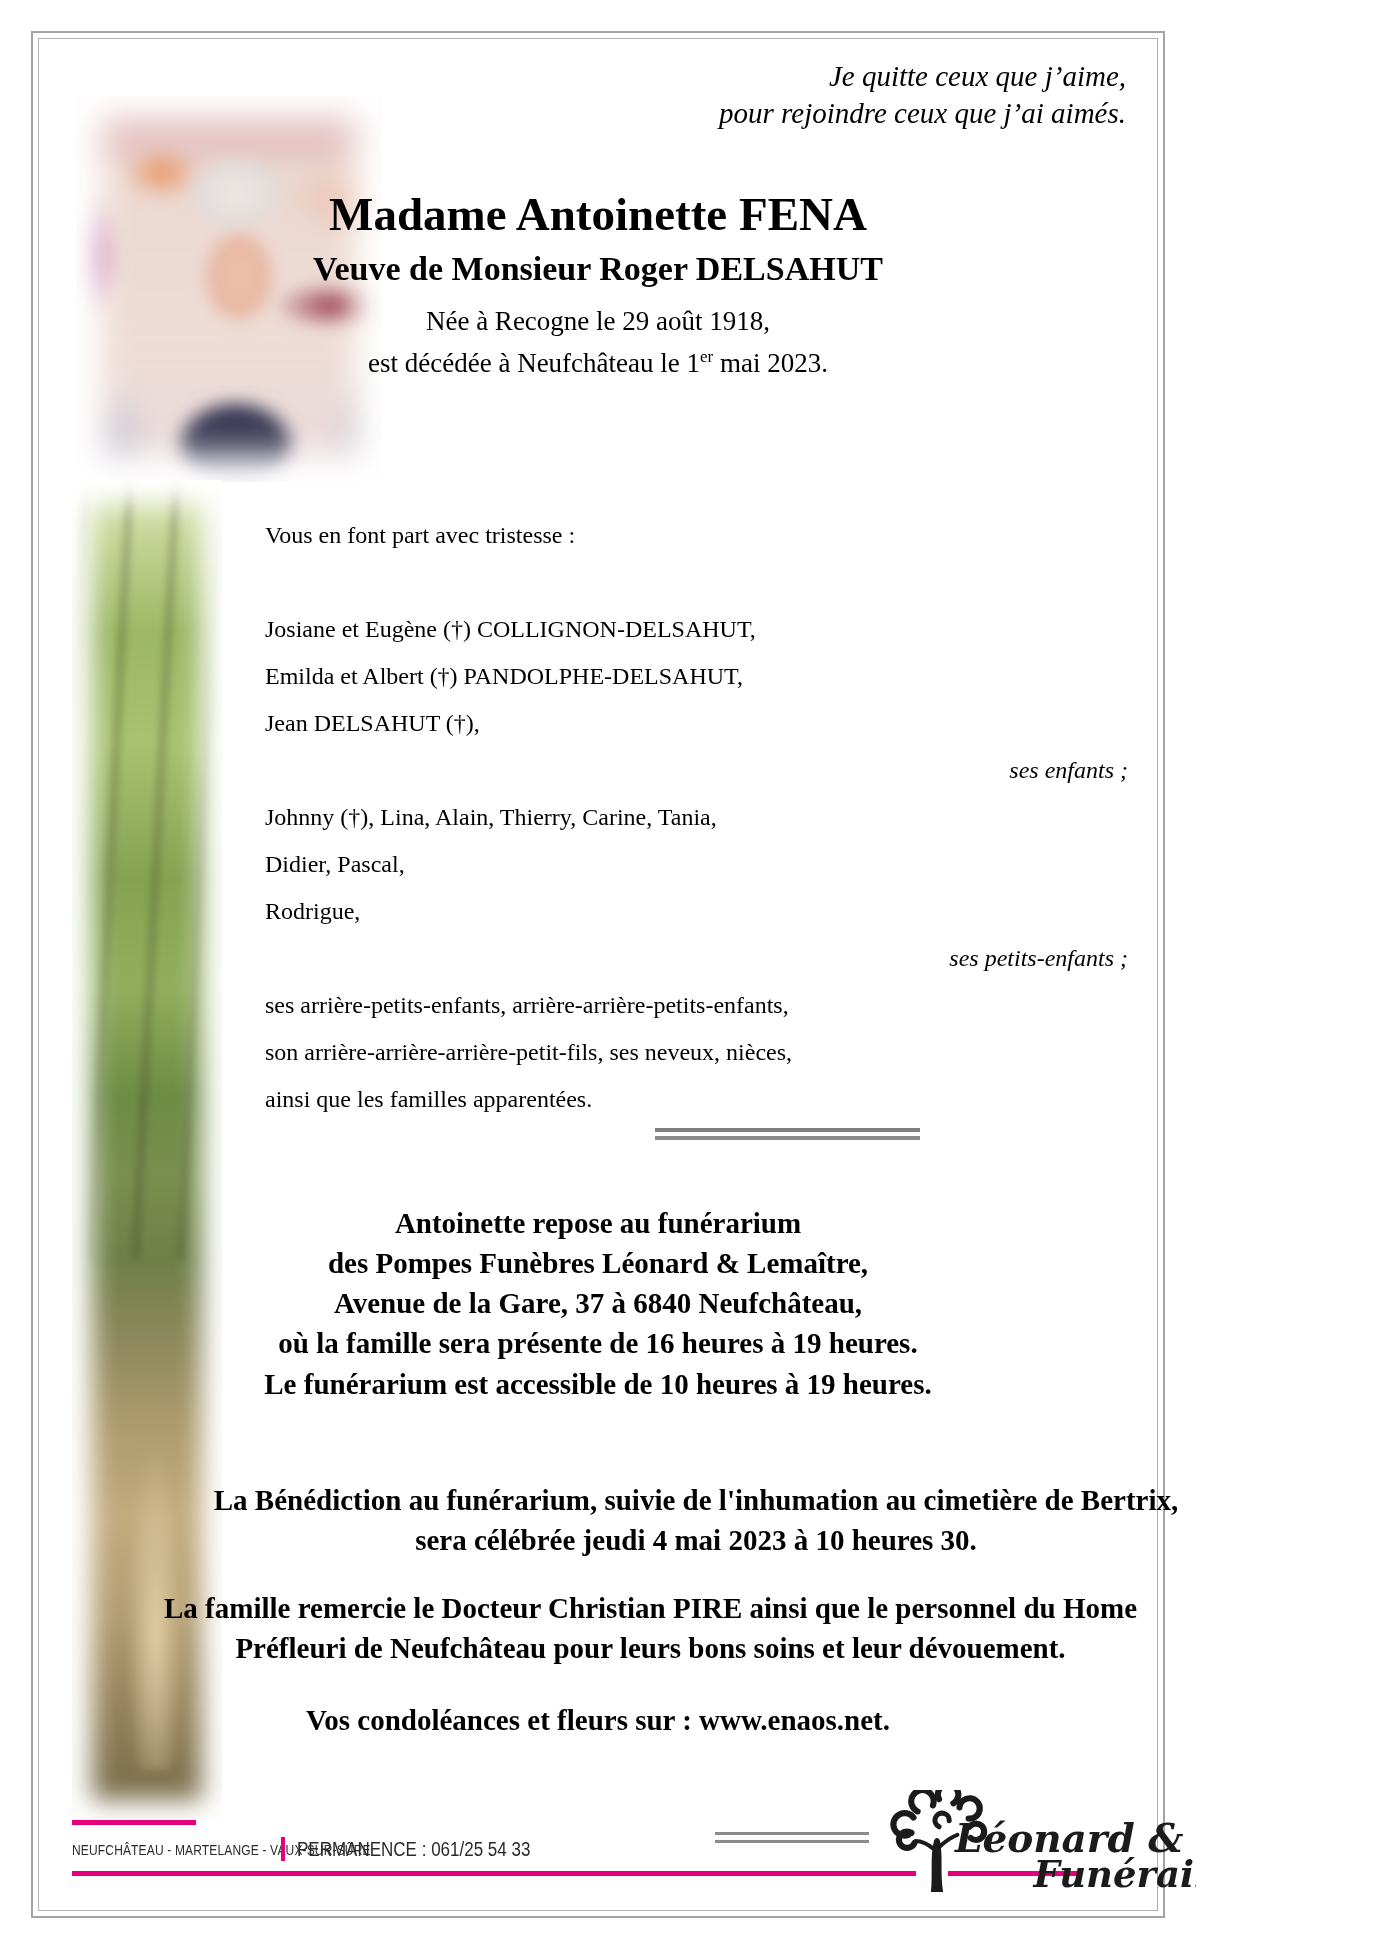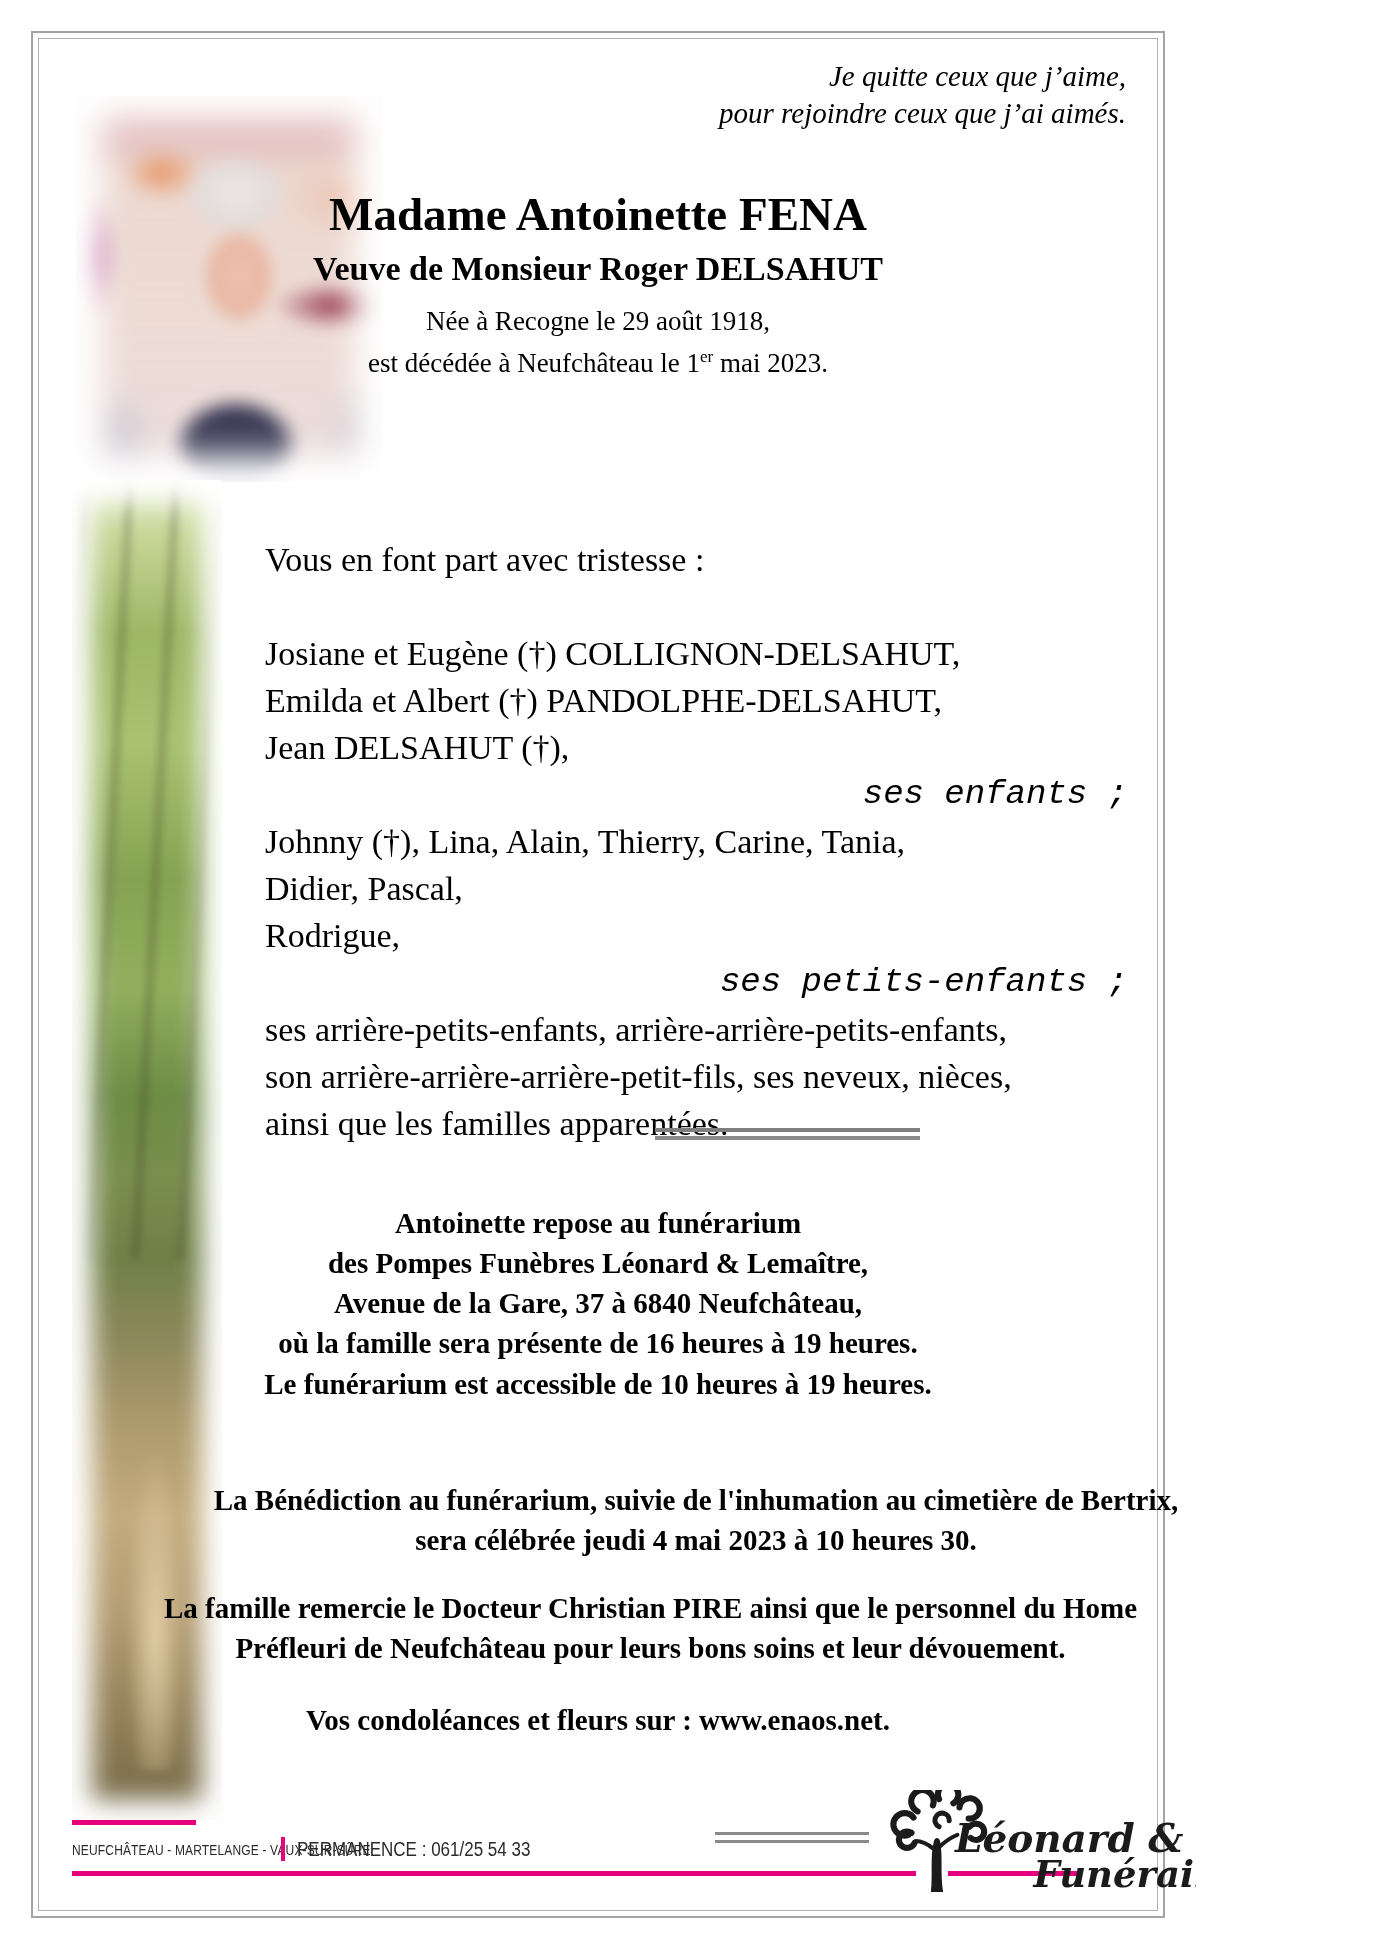--- a/index.html
+++ b/index.html
@@ -43,23 +43,23 @@
   .strip .fade{position:absolute;inset:0;box-shadow:inset 0 0 26px 20px #fff;}
 
   
   .titleblock{top:185px;left:60px;right:60px;text-align:center;}
   .title{font-weight:bold;font-size:47px;line-height:58px;}
   .subtitle{font-weight:bold;font-size:34px;line-height:44px;margin-top:4px;}
   .dates{top:303px;left:60px;right:60px;text-align:center;font-size:27px;line-height:36px;}
   sup{font-size:17px;}
 
   
-  .names{top:536px;left:265px;right:68px;font-size:34px;}
+  .names{top:512px;left:265px;right:68px;font-size:24px;}
   .bline{line-height:47px;white-space:nowrap;}
-  .rlabel{line-height:47px;text-align:right;font-style:italic;font-family:Liberation Mono, monospace;}
+  .rlabel{line-height:47px;text-align:right;font-style:italic;}
   .gap1{margin-top:47px;}
 
   
   .sep{left:655px;top:1128px;width:265px;height:12px;box-sizing:border-box;
        border-top:4px solid #7f7f7f;border-bottom:4px solid #8a8a8a;}
 
   
   .boldblk{font-weight:bold;font-size:29px;line-height:40px;text-align:center;white-space:nowrap;margin-top:20px;}
   .repose{top:1183px;left:40px;right:40px;}
   .access{top:1344px;left:40px;right:40px;}

